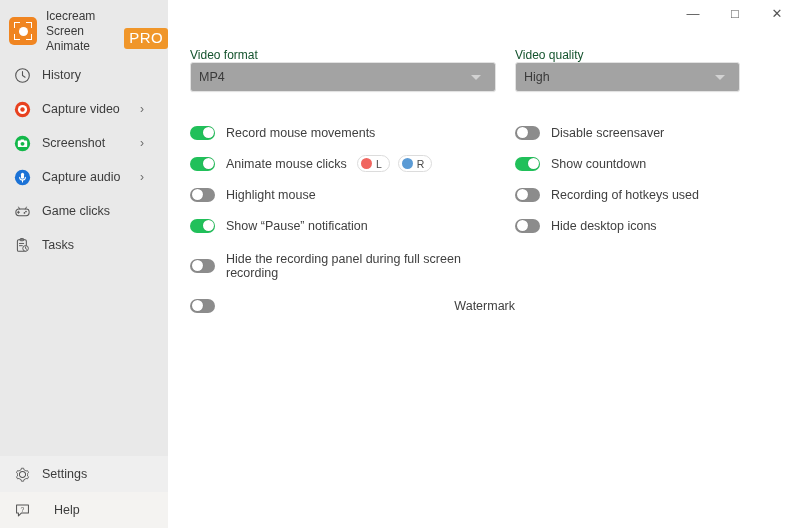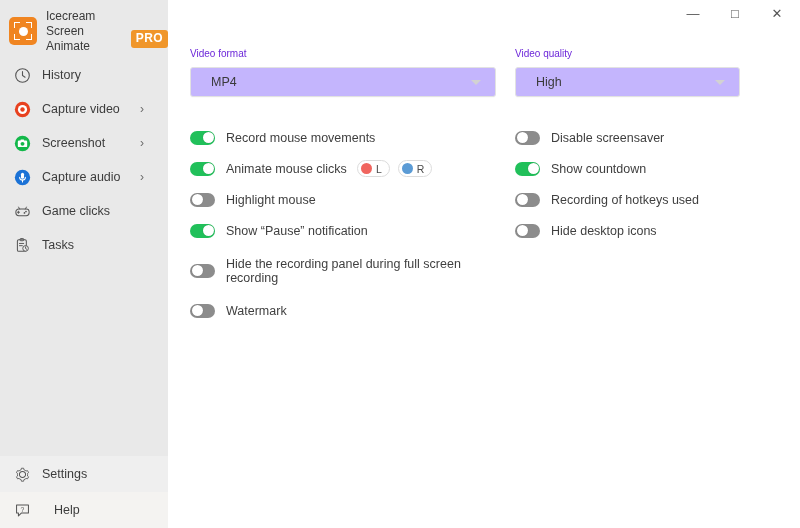--- a/index.html
+++ b/index.html
@@ -41,21 +41,21 @@
   .brand-logo .frame span:nth-child(3){ bottom:0; left:0; border-right:0; border-top:0; }
   .brand-logo .frame span:nth-child(4){ bottom:0; right:0; border-left:0; border-top:0; }
   .brand-logo .dot {
     position: absolute; width: 9px; height: 9px; border-radius: 50%;
     background: #fff; left: 9.5px; top: 9.5px;
   }
   .brand-text { margin-left: 9px; line-height: 1.25; }
   .brand-line1 { font-size: 12px; color: #3a3a3a; }
   .brand-line2 { font-size: 12px; color: #3a3a3a; display: flex; align-items: center; gap:6px; }
   .pro-badge {
-    background: #f0962a; color: #fff; font-size: 12px; font-weight: bold;
+    background: #f0962a; color: #fff; font-size: 15px; font-weight: normal;
     padding: 1px 5px 2px; border-radius: 3px; letter-spacing: .4px;
   }
 
   .nav { margin-top: 6px; }
   .nav-item {
     display: flex; align-items: center;
     height: 34px; padding: 0 10px 0 11px;
     font-size: 12.5px; color: #3c3c3c;
     cursor: default; position: relative;
   }
@@ -98,39 +98,39 @@
   .tab.active::after {
     content: ""; position: absolute; left: 10px; right: 10px; bottom: -1px;
     height: 2.5px; background: #e8a63a; border-radius: 2px;
   }
 
   .content { padding: 22px 0 0 22px; }
   .cols { display: flex; }
   .col-left { width: 325px; }
   .col-right { width: 260px; }
 
-  .field-label { font-size: 10px; color: #6d28d9; margin-bottom: 8px; }
+  .field-label { font-size: 12px; color: #14532d; margin-bottom: 0; }
   .select {
     height: 30px; border: 1px solid #e2e2e2; border-radius: 3px;
-    background: #c4b5fd; display: flex; align-items: center;
-    padding: 0 8px 0 20px; font-size: 12.5px; color: #3a3a3a;
+    background: #a3a3a3; display: flex; align-items: center;
+    padding: 0 8px 0 8px; font-size: 12.5px; color: #3a3a3a;
     position: relative; box-shadow: 0 1px 1px rgba(0,0,0,.02);
   }
   .select .val { flex: 1; }
   .select .caret {
     width: 0; height: 0; border-left: 5px solid transparent;
     border-right: 5px solid transparent; border-top: 5px solid #d2d2d2;
     margin-right: 6px;
   }
   .sel-w-left { width: 306px; }
   .sel-w-right { width: 225px; }
 
   .toggles { margin-top: 25px; }
   .trow { display: flex; align-items: center; height: 31px; }
-  .trow.gap { margin-top: 9px; }
+  .trow.gap { margin-top: 9px; justify-content: space-between; }
   .switch {
     width: 25px; height: 14px; border-radius: 8px; position: relative;
     flex: 0 0 25px; background: #8c8c8c;
   }
   .switch.on { background: #21c05a; }
   .switch .knob {
     position: absolute; width: 11px; height: 11px; border-radius: 50%;
     background: #fff; top: 1.5px; left: 1.5px;
     box-shadow: 0 0 1px rgba(0,0,0,.3);
   }

